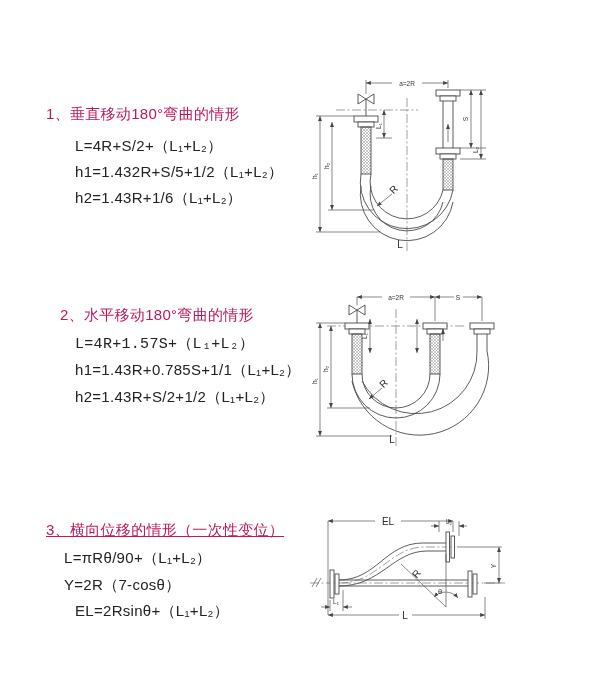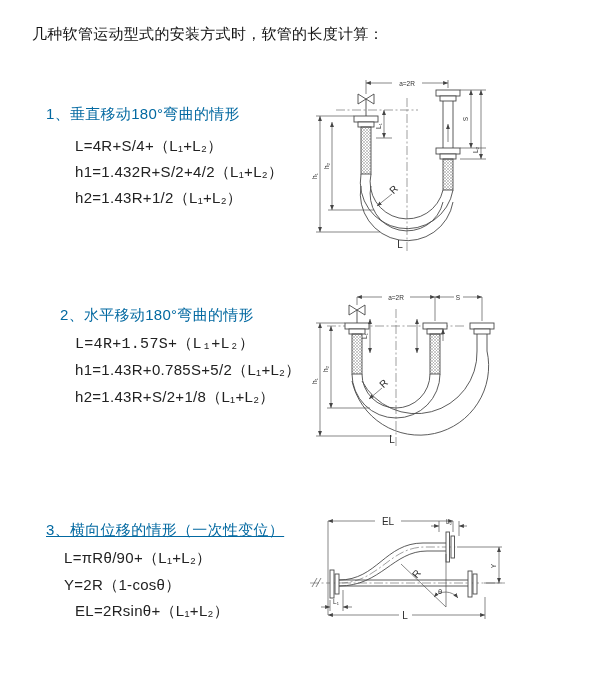--- a/index.html
+++ b/index.html
@@ -2,58 +2,57 @@
 <html><head>
 <meta charset="utf-8">
 <style>
   html,body{margin:0;padding:0;background:#e8e8e8;}
   #page{
     position:relative;width:600px;height:675px;background:#ffffff;overflow:hidden;
     font-family:"Liberation Sans","DejaVu Sans",sans-serif;color:#1f1f1f;
   }
   .tline{position:absolute;white-space:nowrap;font-size:15px;letter-spacing:.3px;}
   .title{font-weight:500;color:#141414;}
-  .heading{font-weight:500;color:#0369a1;}
+  .heading{font-weight:500;color:#be185d;}
   .formula{color:#222;}
   svg{position:absolute;overflow:visible;}
   .ln{stroke:#4a4a4a;stroke-width:.9;fill:none;}
   .thin{stroke:#555;stroke-width:.7;fill:none;}
   .dim{stroke:#555;stroke-width:.7;fill:none;}
   .cl{stroke:#777;stroke-width:.7;fill:none;stroke-dasharray:9 2.5 2 2.5;}
   .dt{fill:#333;font-size:6.5px;}
   .big{fill:#2a2a2a;font-size:10px;}
   .wbg{fill:#ffffff;stroke:none;}
   .flg{fill:#ffffff;stroke:#4a4a4a;stroke-width:.9;}
   .braid{stroke:#4a4a4a;stroke-width:.9;}
 </style>
 </head>
 <body>
 
 <div id="page">
 
-  <div class="tline title" style="left:32px;top:25px;">几种软管运动型式的安装方式时，软管的长度计算：</div>
 
   <div>
     <div class="tline heading" style="left:46px;top:105px;">1、垂直移动180°弯曲的情形</div>
-    <div class="tline formula" style="left:75px;top:137px;">L=4R+S/4+（L₁+L₂）</div>
-    <div class="tline formula" style="left:75px;top:163px;">h1=1.432R+S/2+4/2（L₁+L₂）</div>
-    <div class="tline formula" style="left:75px;top:189px;">h2=1.43R+1/2（L₁+L₂）</div>
+    <div class="tline formula" style="left:75px;top:137px;">L=4R+S/2+（L₁+L₂）</div>
+    <div class="tline formula" style="left:75px;top:163px;">h1=1.432R+S/5+1/2（L₁+L₂）</div>
+    <div class="tline formula" style="left:75px;top:189px;">h2=1.43R+1/6（L₁+L₂）</div>
   </div>
 
   <div>
     <div class="tline heading" style="left:60px;top:306px;">2、水平移动180°弯曲的情形</div>
     <div class="tline formula" style="left:75px;top:334px;font-family:Liberation Mono, monospace;">L=4R+1.57S+（L₁+L₂）</div>
-    <div class="tline formula" style="left:75px;top:361px;">h1=1.43R+0.785S+5/2（L₁+L₂）</div>
-    <div class="tline formula" style="left:75px;top:388px;">h2=1.43R+S/2+1/8（L₁+L₂）</div>
+    <div class="tline formula" style="left:75px;top:361px;">h1=1.43R+0.785S+1/1（L₁+L₂）</div>
+    <div class="tline formula" style="left:75px;top:388px;">h2=1.43R+S/2+1/2（L₁+L₂）</div>
   </div>
 
   <div>
     <div class="tline heading" style="left:46px;top:521px;text-decoration:underline;">3、横向位移的情形（一次性变位）</div>
     <div class="tline formula" style="left:64px;top:549px;">L=πRθ/90+（L₁+L₂）</div>
-    <div class="tline formula" style="left:64px;top:576px;">Y=2R（1-cosθ）</div>
+    <div class="tline formula" style="left:64px;top:576px;">Y=2R（7-cosθ）</div>
     <div class="tline formula" style="left:75px;top:602px;">EL=2Rsinθ+（L₁+L₂）</div>
   </div>
 
   <svg style="left:310px;top:70px;" width="268" height="188" viewBox="0 0 268 188">
     <defs>
       <marker id="d1a" viewBox="0 0 8 8" refX="8" refY="4" markerWidth="7" markerHeight="7" orient="auto-start-reverse">
         <path d="M0,0.8 L8,4 L0,7.2 Z" fill="#444"></path>
       </marker>
       <pattern id="d1h" patternUnits="userSpaceOnUse" width="3" height="3">
         <path d="M0,0 L3,3 M3,0 L0,3" stroke="#888" stroke-width="0.45"></path>

